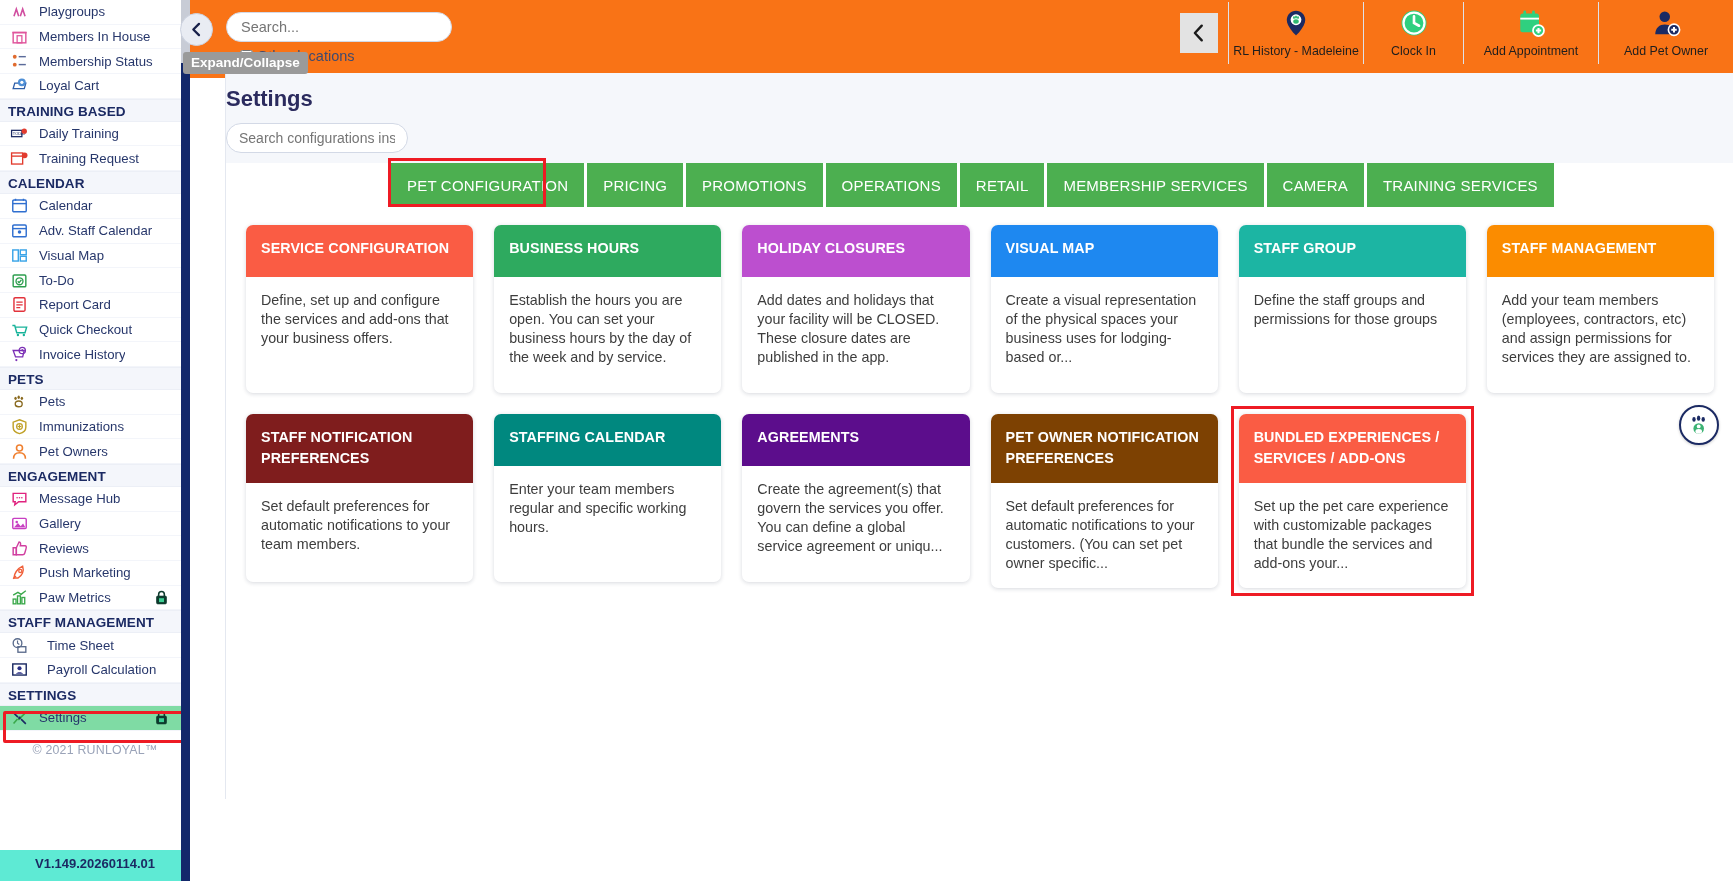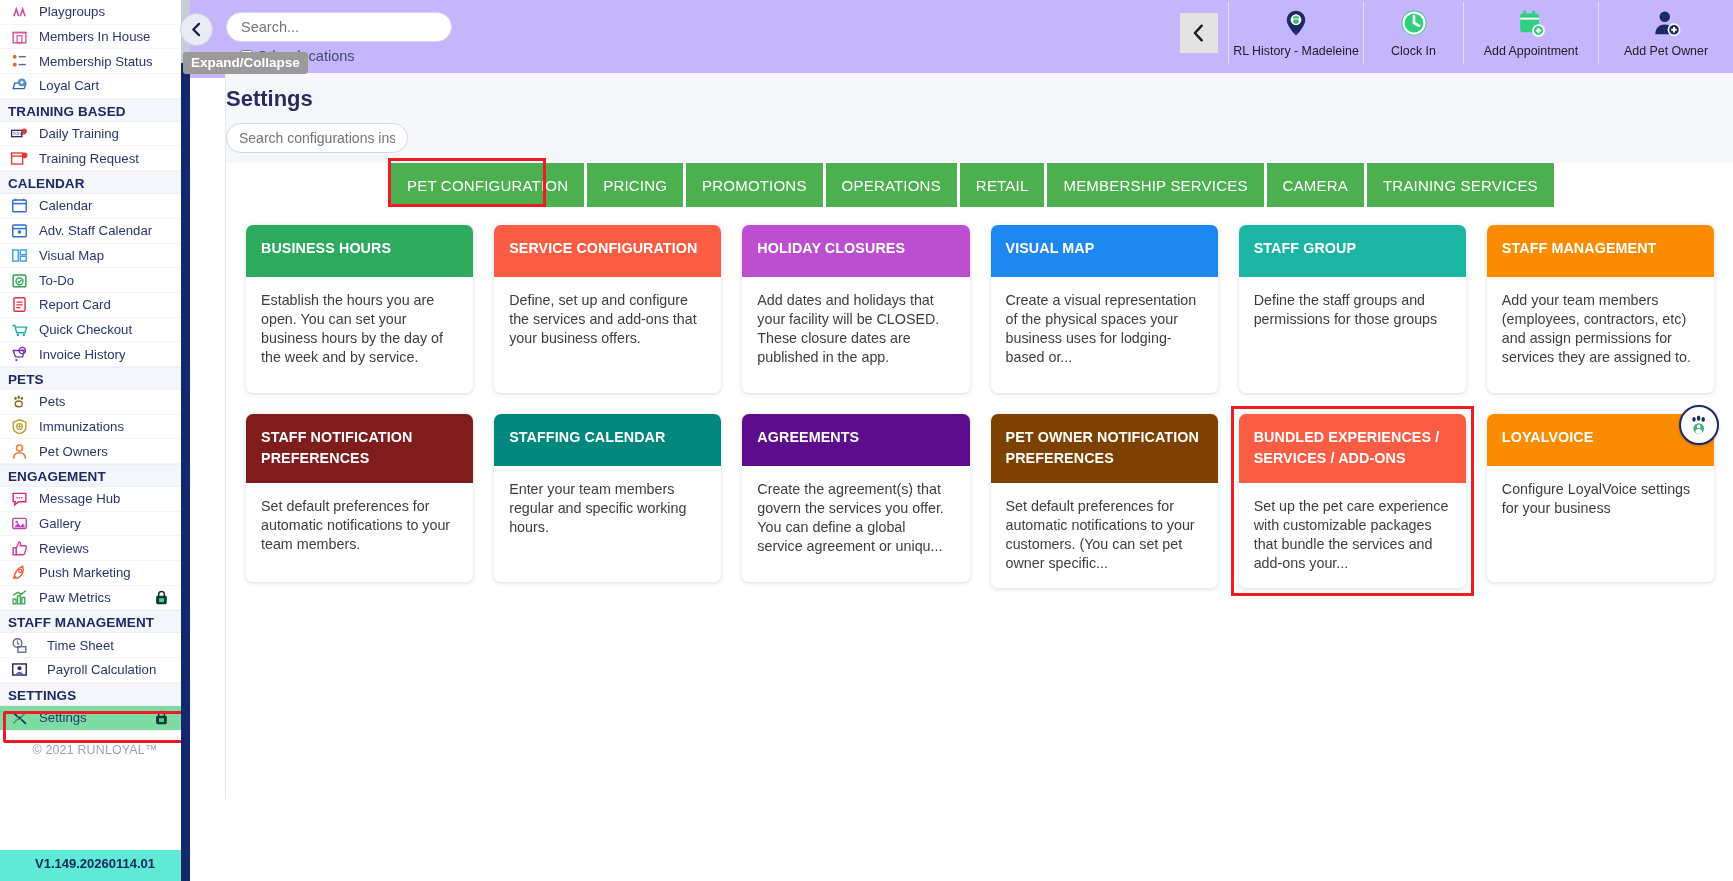--- a/index.html
+++ b/index.html
@@ -108,21 +108,21 @@
 
   
   .main {
     flex: 1 1 auto;
     position: relative;
     background: #ffffff;
     height: 881px;
   }
   .topbar {
     height: 78px;
-    background: #c4b5fd;
+    background: #f97316;
     display: flex;
     align-items: flex-start;
     position: relative;
   }
   .search-wrap { padding: 12px 0 0 36px; }
   .search-box {
     width: 226px; height: 30px;
     border: 1px solid #d3d9e6;
     border-radius: 16px;
     background: #fff;
@@ -671,32 +671,32 @@
               <div class="tab">RETAIL</div>
               <div class="tab">MEMBERSHIP SERVICES</div>
               <div class="tab">CAMERA</div>
               <div class="tab">TRAINING SERVICES</div>
             </div>
           <div class="tab-highlight"></div>
         </div>
         <div class="cards" id="cards">
             <div class="card-wrap">
               <div class="card">
+                <div class="card-head" style="background: rgb(250, 92, 68);">SERVICE CONFIGURATION</div>
+                <div class="card-body">Define, set up and configure the services and add-ons that your business offers.</div>
+              </div>
+            </div>
+            <div class="card-wrap">
+              <div class="card">
                 <div class="card-head" style="background: rgb(46, 170, 95);">BUSINESS HOURS</div>
                 <div class="card-body">Establish the hours you are open. You can set your business hours by the day of the week and by service.</div>
               </div>
             </div>
             <div class="card-wrap">
               <div class="card">
-                <div class="card-head" style="background: rgb(250, 92, 68);">SERVICE CONFIGURATION</div>
-                <div class="card-body">Define, set up and configure the services and add-ons that your business offers.</div>
-              </div>
-            </div>
-            <div class="card-wrap">
-              <div class="card">
                 <div class="card-head" style="background: rgb(188, 79, 207);">HOLIDAY CLOSURES</div>
                 <div class="card-body">Add dates and holidays that your facility will be CLOSED. These closure dates are published in the app.</div>
               </div>
             </div>
             <div class="card-wrap">
               <div class="card">
                 <div class="card-head" style="background: rgb(30, 136, 240);">VISUAL MAP</div>
                 <div class="card-body">Create a visual representation of the physical spaces your business uses for lodging-based or...</div>
               </div>
             </div>
@@ -735,26 +735,20 @@
                 <div class="card-head" style="background: rgb(125, 65, 2);">PET OWNER NOTIFICATION PREFERENCES</div>
                 <div class="card-body">Set default preferences for automatic notifications to your customers. (You can set pet owner specific...</div>
               </div>
             </div>
             <div class="card-wrap">
               <div class="card">
                 <div class="card-head" style="background: rgb(250, 92, 68);">BUNDLED EXPERIENCES / SERVICES / ADD-ONS</div>
                 <div class="card-body">Set up the pet care experience with customizable packages that bundle the services and add-ons your...</div>
               </div>
               <div class="card-highlight"></div>
-            </div>
-            <div class="card-wrap">
-              <div class="card">
-                <div class="card-head" style="background: rgb(251, 140, 0);">LOYALVOICE</div>
-                <div class="card-body">Configure LoyalVoice settings for your business</div>
-              </div>
             </div>
           </div>
       </div>
 
       <div class="paw-fab">
         <svg width="24" height="24" viewBox="0 0 24 24">
           <ellipse cx="7" cy="6.4" rx="1.7" ry="2.4" fill="#1b2a63"></ellipse>
           <ellipse cx="11.6" cy="5.2" rx="1.7" ry="2.6" fill="#1b2a63"></ellipse>
           <ellipse cx="16.2" cy="6.4" rx="1.7" ry="2.4" fill="#1b2a63"></ellipse>
           <circle cx="11.7" cy="15.6" r="5.3" fill="#3bb273"></circle>

